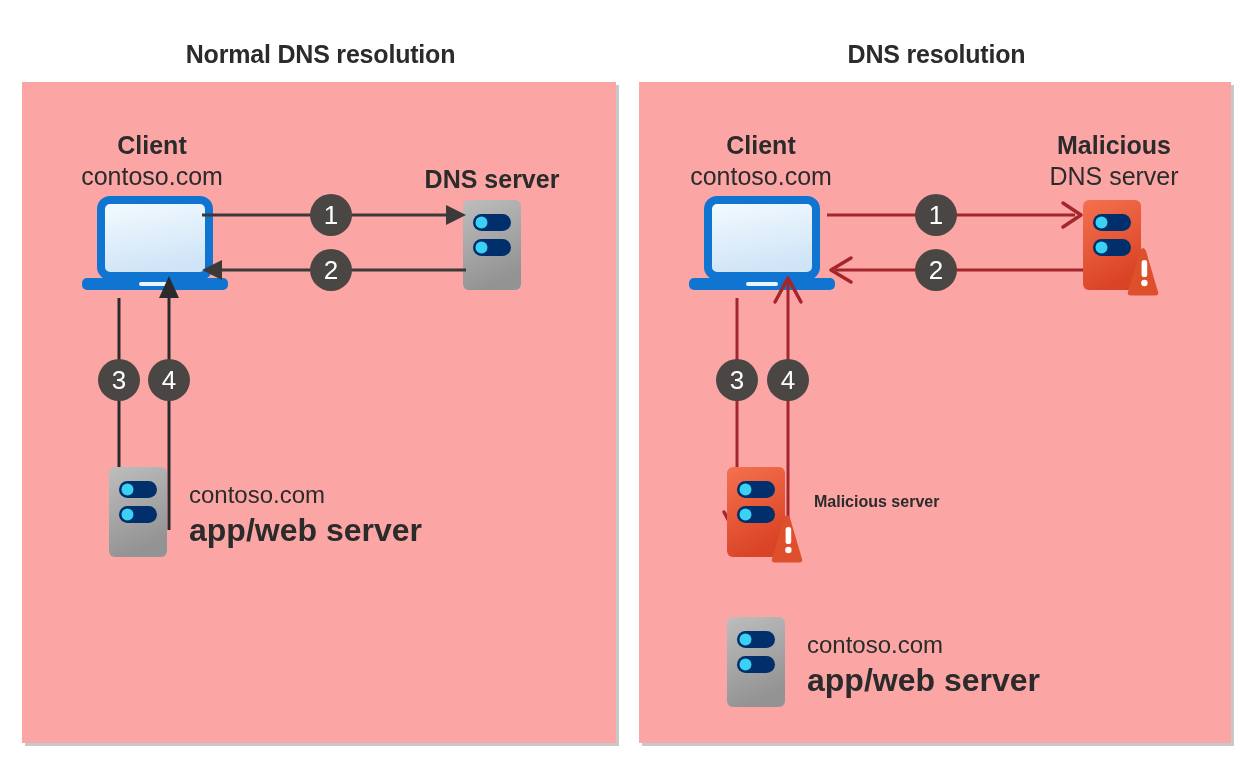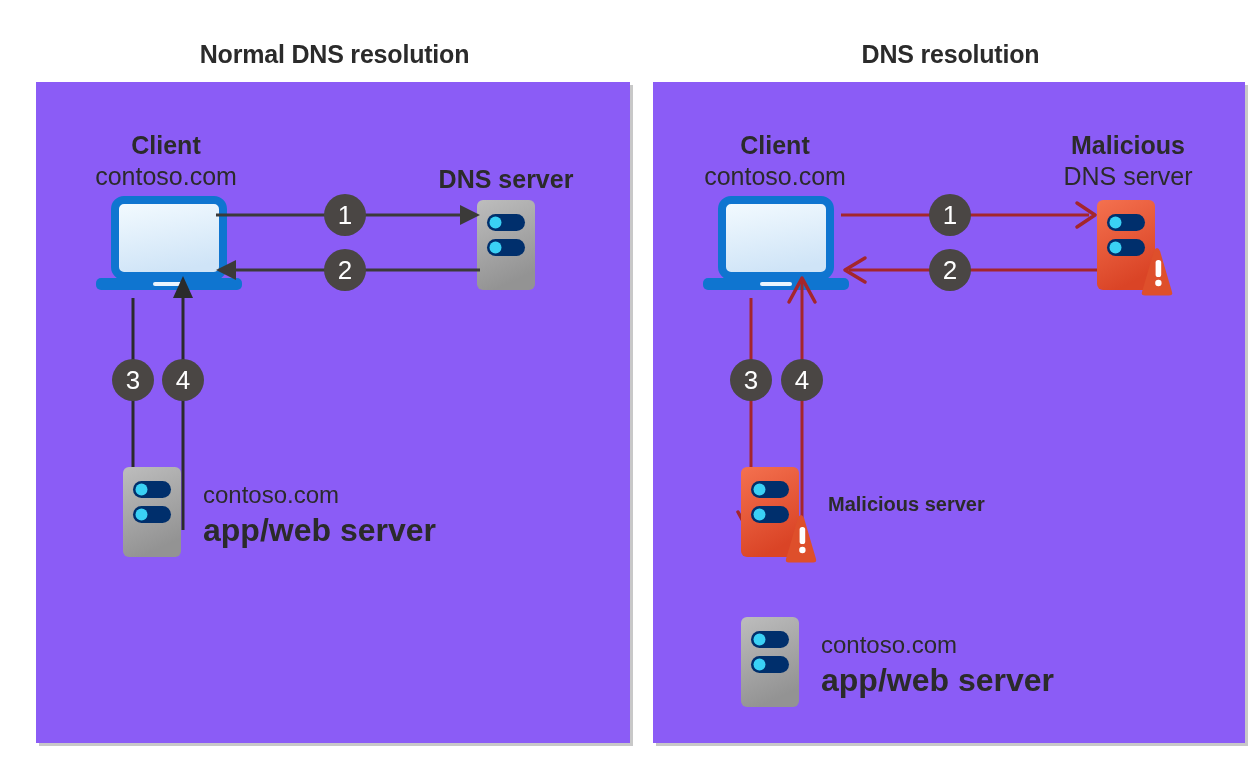--- a/index.html
+++ b/index.html
@@ -11,59 +11,59 @@
   body {
     width: 1259px;
     height: 770px;
     font-family: "Liberation Sans", sans-serif;
     color: #323130;
     overflow: hidden;
     position: relative;
   }
   .stage {
     position: absolute;
-    left: 16px; top: 0;
+    left: 2px; top: 0;
     width: 1039px;
     height: 770px;
   }
   .panel-title {
     position: absolute;
     text-align: center;
     font-size: 25px;
     font-weight: bold;
     color: #2b2b2b;
     letter-spacing: -0.2px;
     white-space: nowrap;
   }
   #title-left  { left: 20px;  top: 40px; width: 597px; }
   #title-right { left: 637px; top: 40px; width: 595px; }
 
   .panel {
     position: absolute;
-    background: #8b5cf6;
+    background: #fca5a5;
     box-shadow: 3px 3px 0 0 #c8c8c8;
   }
   #panel-left  { left: 20px;  top: 82px; width: 594px; height: 661px; }
   #panel-right { left: 637px; top: 82px; width: 592px; height: 661px; }
 
   
   .lbl {
     position: absolute;
     white-space: nowrap;
     line-height: 1.22;
     color: #2b2b2b;
   }
   .lbl .b   { display:block; font-weight: bold;  font-size: 25px; }
   .lbl .r   { display:block; font-weight: normal;font-size: 25px; }
   .lbl.center { text-align: center; transform: translateX(-50%); }
 
   .side-lbl { position:absolute; white-space:nowrap; line-height:1.25; }
   .side-lbl .r { display:block; font-size: 24px; font-weight: normal; color:#2b2b2b;}
   .side-lbl .b { display:block; font-size: 32px; font-weight: bold;   color:#2b2b2b;}
-  .side-lbl.single { font-size:20px; font-weight:bold; color:#2b2b2b; }
+  .side-lbl.single { font-size:16px; font-weight:bold; color:#2b2b2b; }
 
   
   .icon { position: absolute; }
   svg { display: block; overflow: visible; }
 
   .step {
     position: absolute;
     width: 42px; height: 42px;
     border-radius: 50%;
     background: #4a4644;

